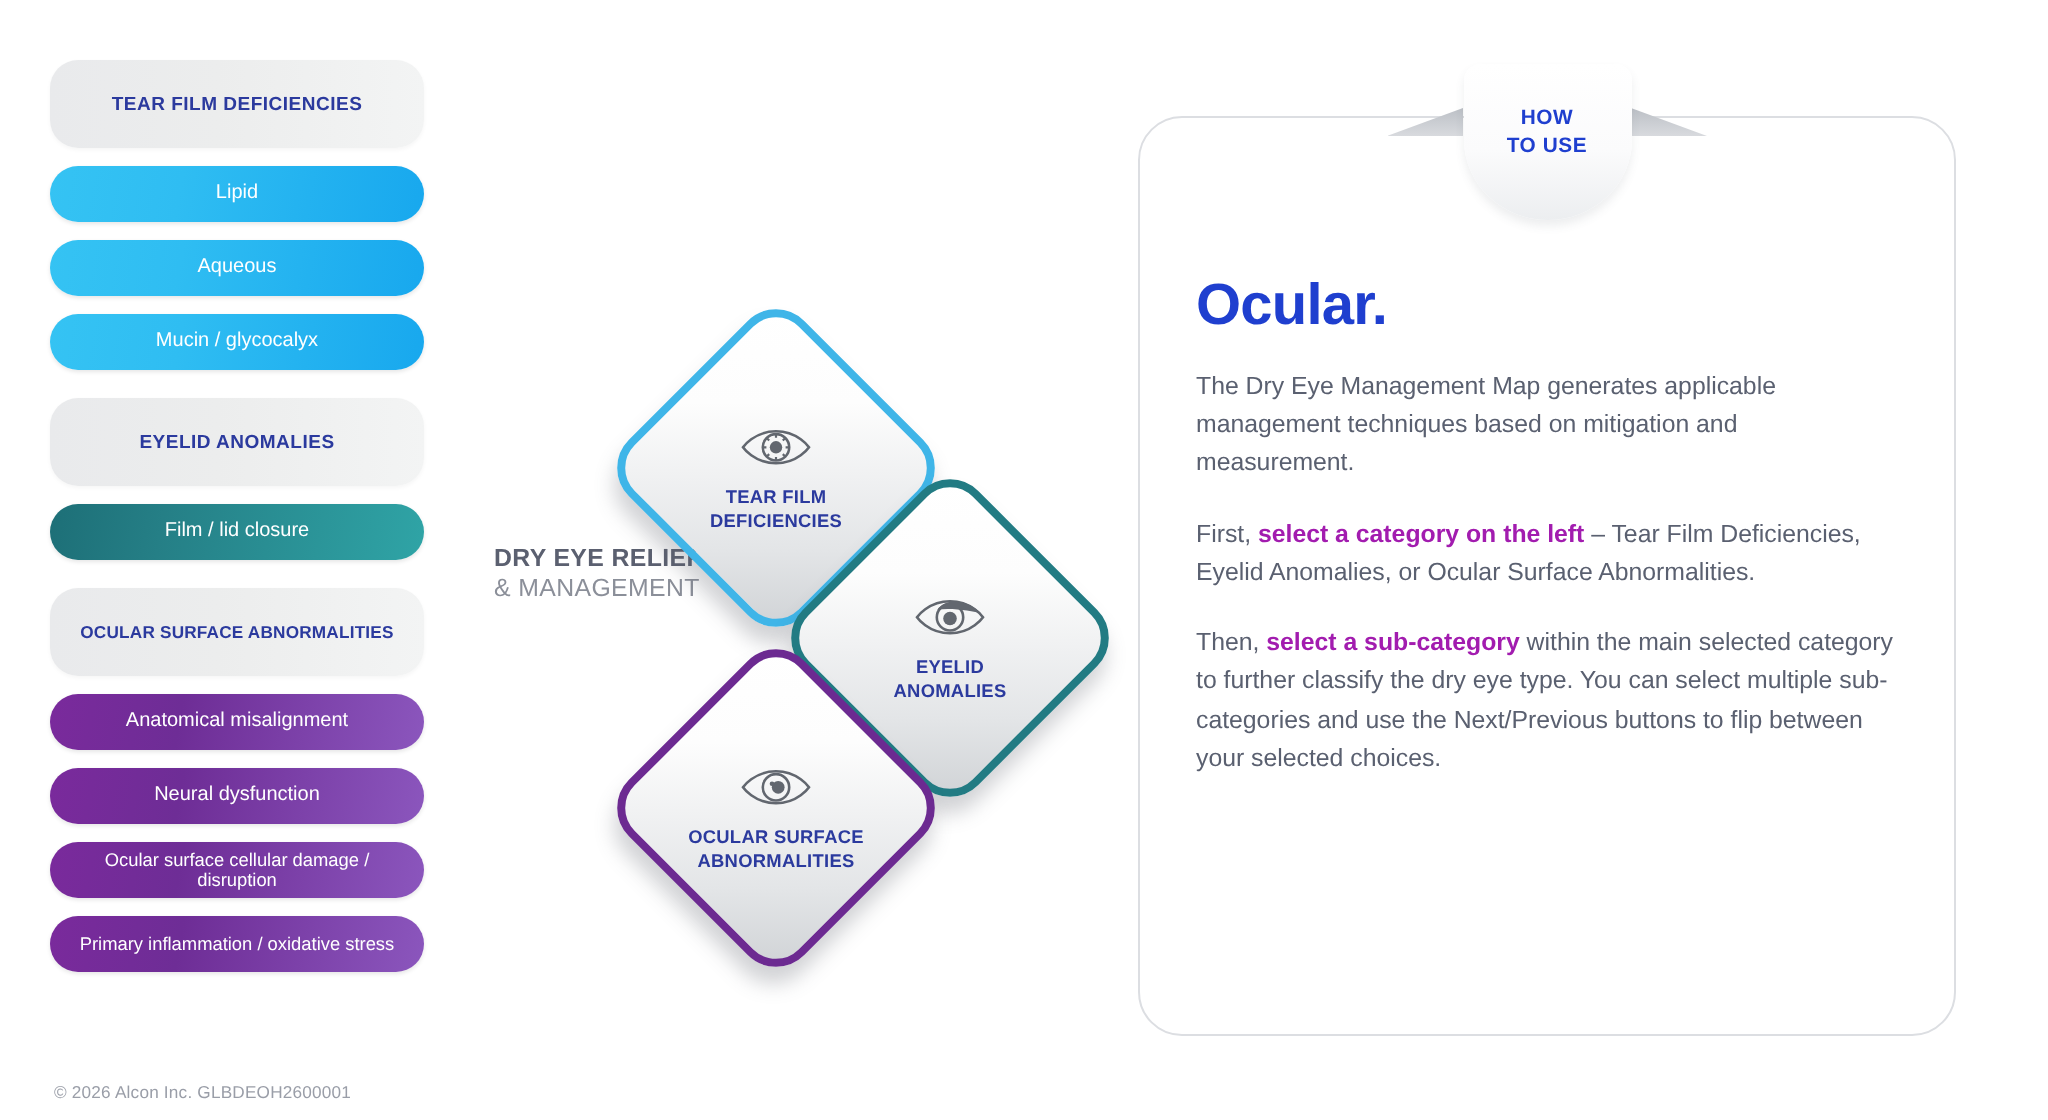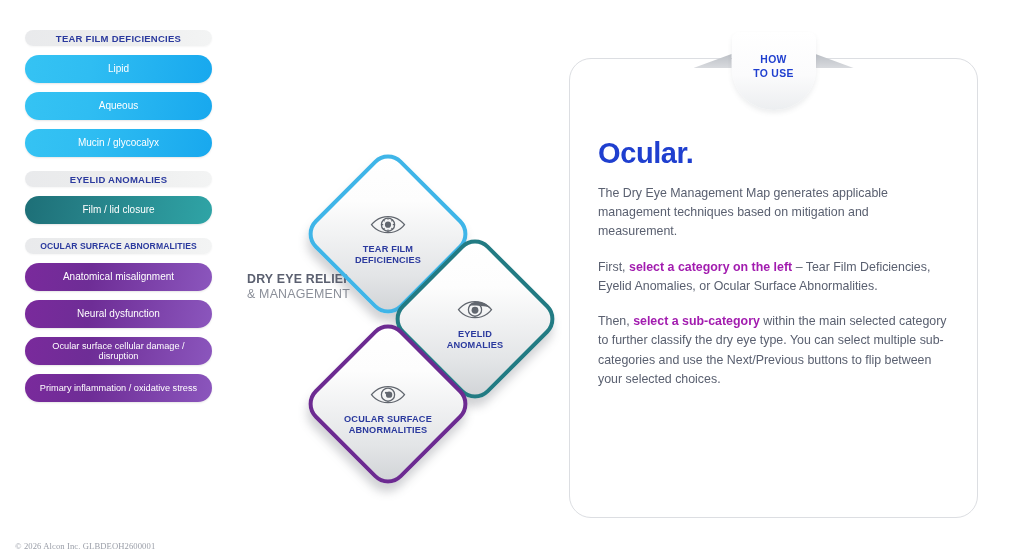--- a/index.html
+++ b/index.html
@@ -16,21 +16,21 @@
   }
 
   
   #sidebar {
     position: absolute;
     left: 25px; top: 30px;
     width: 187px;
   }
   .cat-group { margin-bottom: 14px; }
   .cat-header {
-    height: 16px;
+    height: 44px;
     border-radius: 14px;
     background: linear-gradient(90deg, #e9eaec 0%, #eceded 45%, #f3f4f4 100%);
     display: flex; align-items: center; justify-content: center;
     font-size: 9.5px;
     font-weight: bold;
     letter-spacing: 0.25px;
     color: #2b3a9e;
     text-transform: uppercase;
     margin-bottom: 9px;
     box-shadow: 0 1px 2px rgba(0,0,0,0.04);
@@ -50,25 +50,24 @@
     box-shadow: 0 1px 2px rgba(0,0,0,0.10);
   }
   .sub-btn.two-line { font-size: 9.2px; }
   .tone-blue   { background: linear-gradient(100deg,#35c3f3 0%, #2fbdf2 35%, #18a8ee 100%); }
   .tone-teal   { background: linear-gradient(100deg,#1d6f77 0%, #257f86 30%, #2fa4a6 100%); }
   .tone-purple { background: linear-gradient(100deg,#7a2a9c 0%, #6e2d96 35%, #8b56bd 100%); }
 
   
   #footer {
     position: absolute;
-    left: 15px; bottom: 9px;
+    left: 27px; bottom: 9px;
     font-size: 8.6px;
     color: #9a9ea8;
     letter-spacing: 0.1px;
-    font-family: Liberation Serif, serif;
   }
 
   
   #diagram {
     position: absolute;
     left: 240px; top: 150px;
     width: 320px; height: 300px;
   }
   .dry-eye-label {
     position: absolute;

